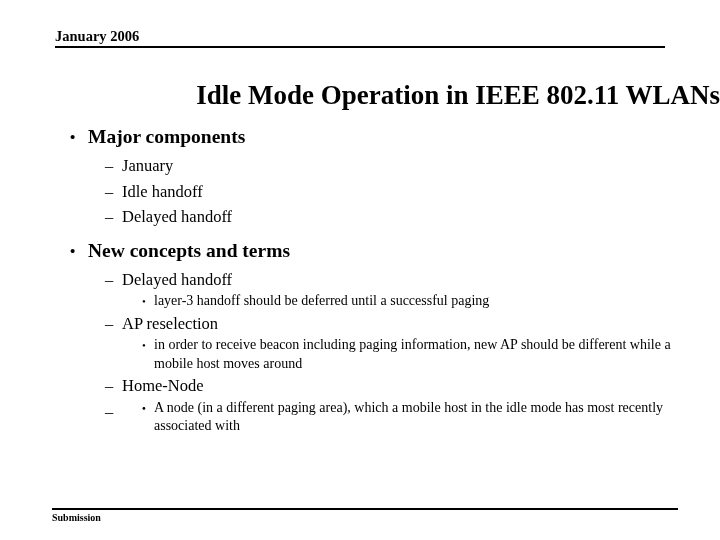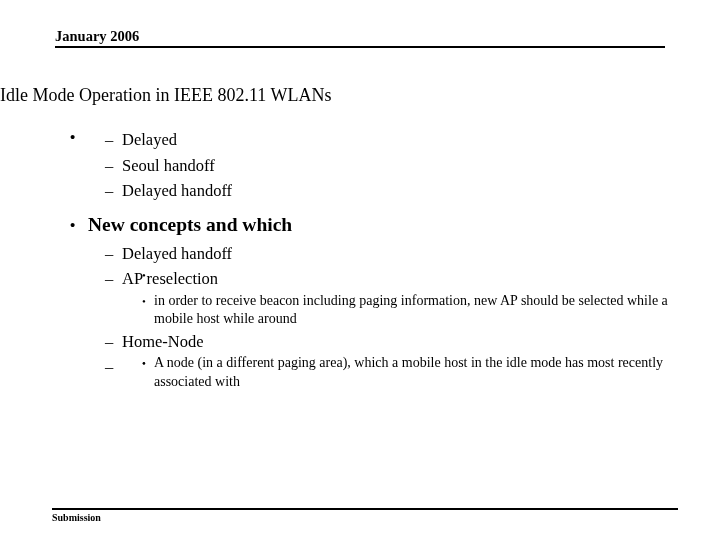--- a/index.html
+++ b/index.html
@@ -43,23 +43,23 @@
     height: 2px;
     background: #000000;
   }
 
   
   .title {
     position: absolute;
     left: 0;
     right: 0;
     top: 80px;
-    text-align: left;
-    font-weight: normal;
-    font-size: 18px;
+    text-align: right;
+    font-weight: bold;
+    font-size: 27px;
     line-height: 30px;
     letter-spacing: 0px;
     white-space: nowrap;
   }
 
   
   .body {
     position: absolute;
     left: 0;
     top: 124px;
@@ -155,65 +155,67 @@
     <span>January 2006</span>
   </div>
   <div class="header-rule"></div>
 
   <div class="title">Idle Mode Operation in IEEE 802.11 WLANs</div>
 
   <div class="body">
 
     <div class="lvl1">
       <span class="mark">•</span>
+      <span>Major components</span>
     </div>
 
     <div class="gap-small"></div>
 
     <div class="lvl2">
       <span class="mark">–</span>
-      <span>Delayed</span>
-    </div>
-
-    <div class="lvl2">
-      <span class="mark">–</span>
-      <span>Seoul handoff</span>
+      <span>January</span>
+    </div>
+
+    <div class="lvl2">
+      <span class="mark">–</span>
+      <span>Idle handoff</span>
     </div>
 
     <div class="lvl2">
       <span class="mark">–</span>
       <span>Delayed handoff</span>
     </div>
 
     <div class="gap-major"></div>
 
     <div class="lvl1">
       <span class="mark">•</span>
-      <span>New concepts and which</span>
+      <span>New concepts and terms</span>
     </div>
 
     <div class="gap-small"></div>
 
     <div class="lvl2">
       <span class="mark">–</span>
       <span>Delayed handoff</span>
     </div>
 
     <div class="lvl3">
       <span class="mark">•</span>
+      <span>layer-3 handoff should be deferred until a successful paging</span>
     </div>
 
     <div class="lvl2">
       <span class="mark">–</span>
       <span>AP reselection</span>
     </div>
 
     <div class="lvl3">
       <span class="mark">•</span>
-      <span>in order to receive beacon including paging information, new AP should be selected while a mobile host while around</span>
+      <span>in order to receive beacon including paging information, new AP should be different while a mobile host moves around</span>
     </div>
 
     <div class="lvl2">
       <span class="mark">–</span>
       <span>Home-Node</span>
     </div>
 
     <div class="lvl3">
       <span class="mark">•</span>
     </div>

